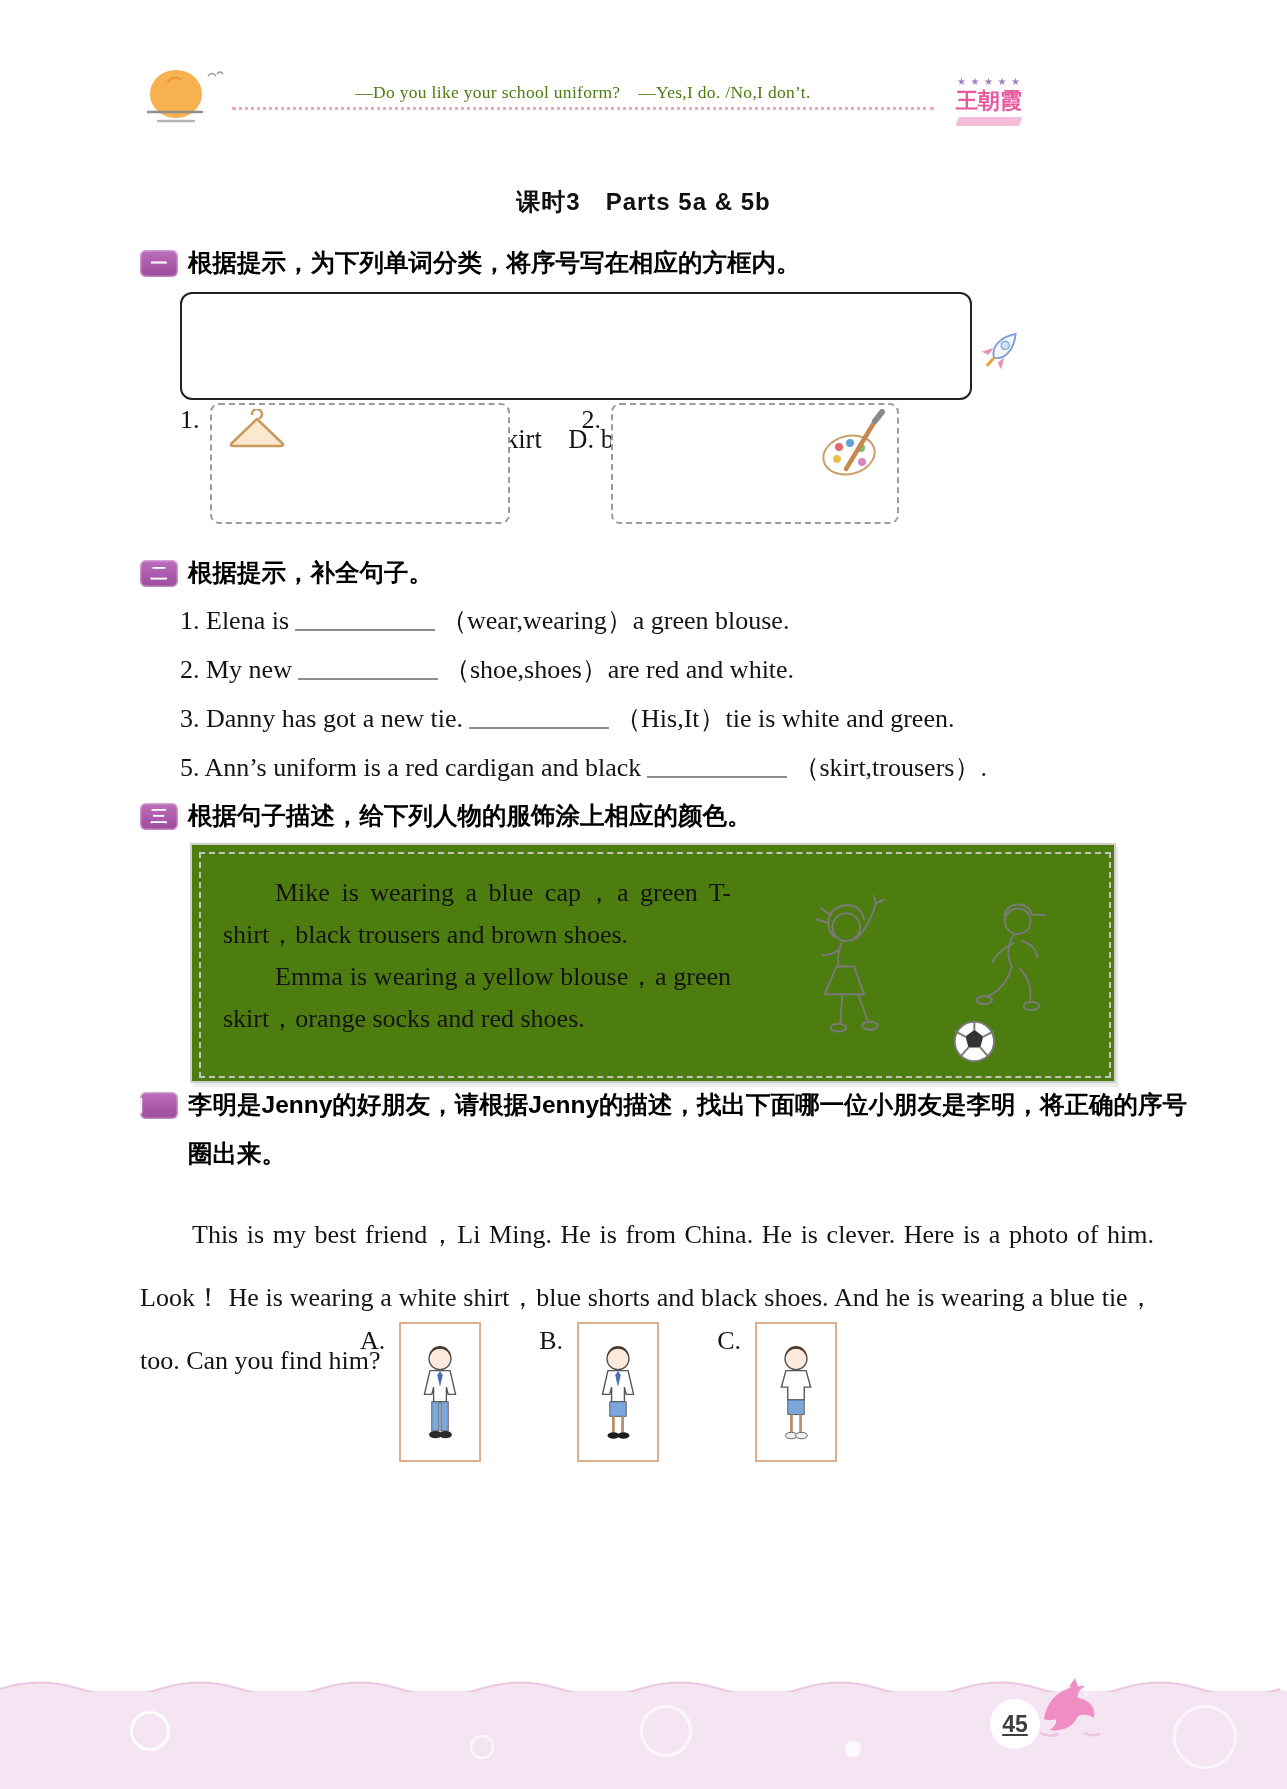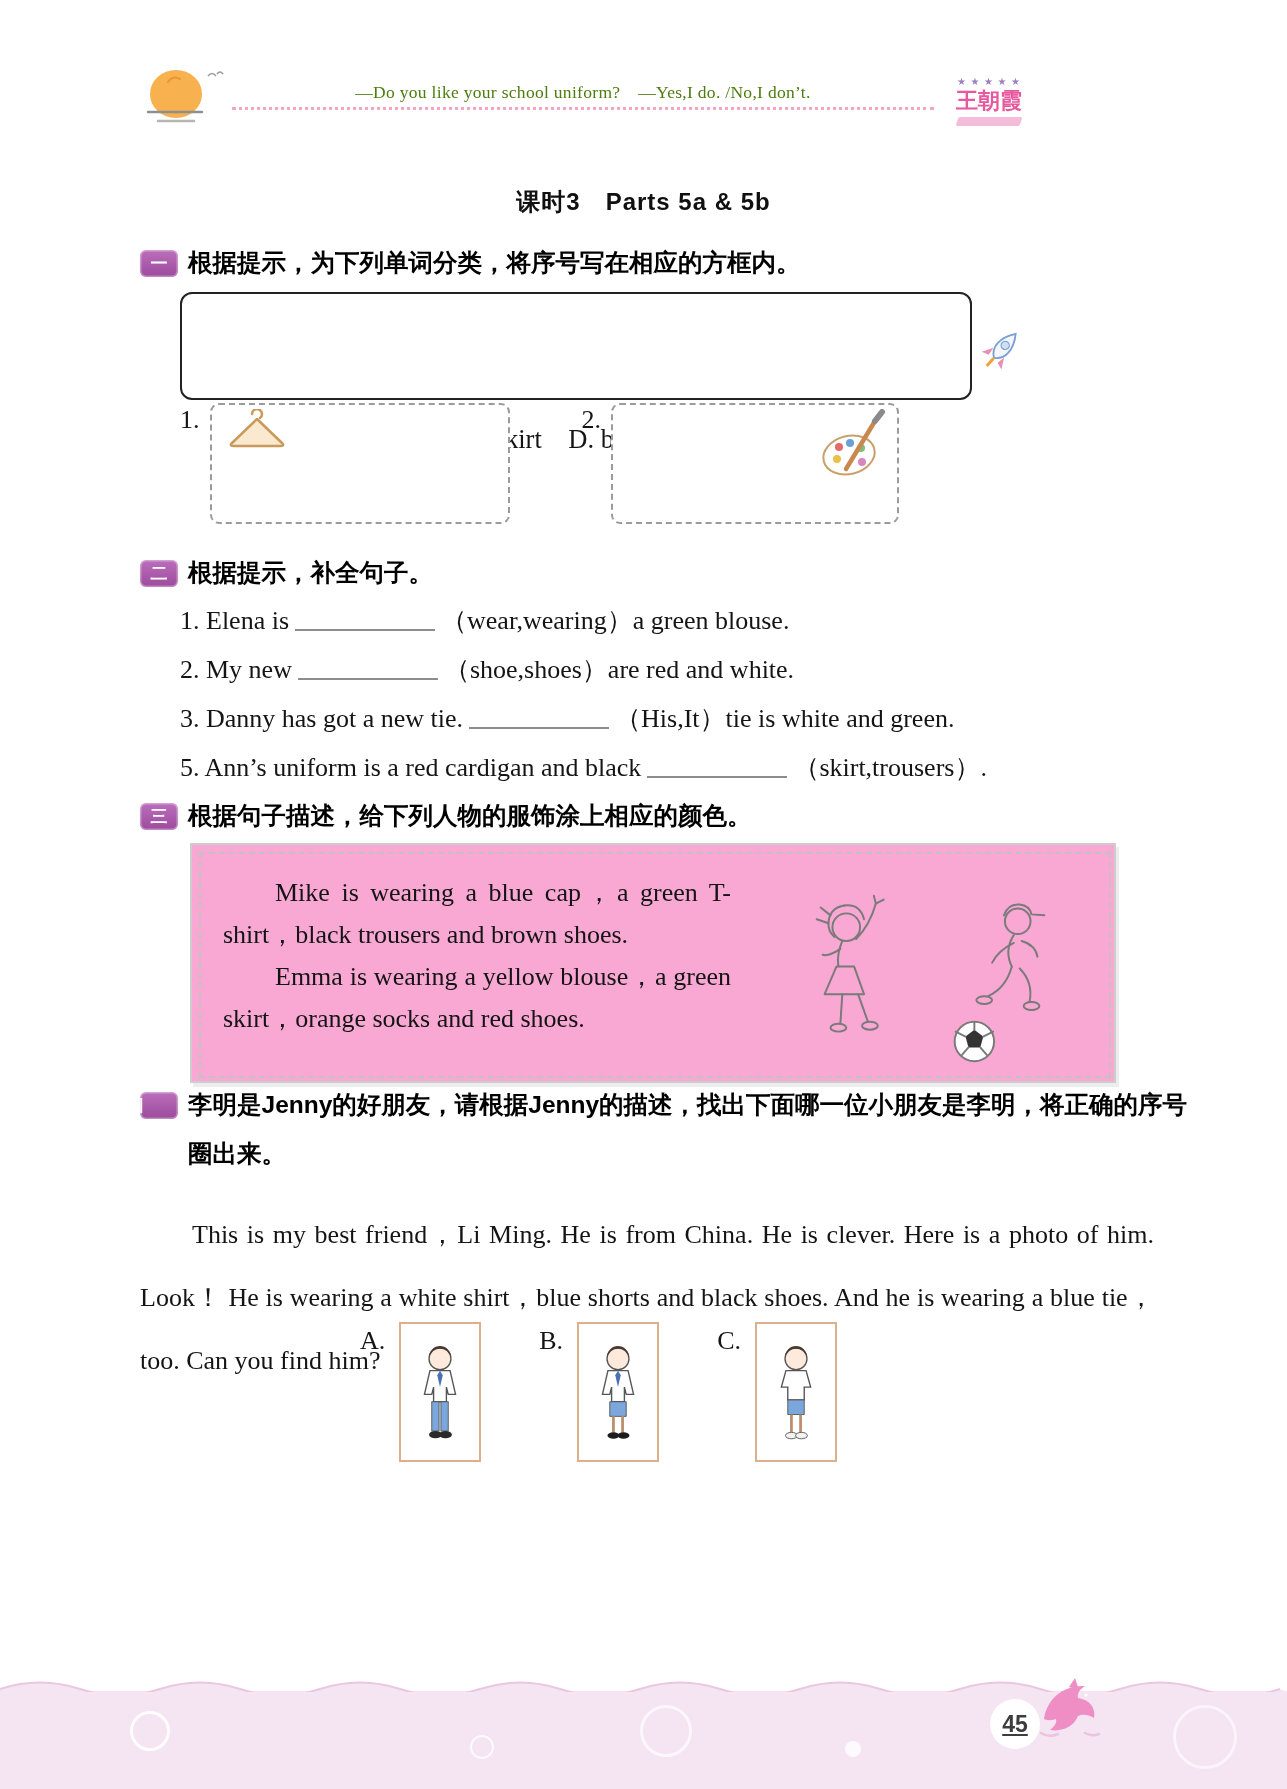--- a/index.html
+++ b/index.html
@@ -41,21 +41,21 @@
   .hanger{position:absolute;left:12px;top:4px;}
   .palette{position:absolute;right:8px;top:4px;}
 
   
   .sentences{position:absolute;left:180px;top:596px;font-size:26px;}
   .sentence{height:49px;line-height:49px;white-space:nowrap;}
   .blank{display:inline-block;width:140px;height:20px;border-bottom:2px solid #8d8d8d;margin:0 6px;vertical-align:-2px;}
 
   
   .desc-box{position:absolute;left:190px;top:843px;width:908px;height:222px;border:2px solid #cdcdcd;
-            background:#f9a8d4;padding:7px;box-shadow:3px 4px 0 rgba(190,190,190,.28);}
+            background:#4d7c0f;padding:7px;box-shadow:3px 4px 0 rgba(190,190,190,.28);}
   .desc-inner{width:100%;height:100%;border:2px dashed #c2c2c2;display:flex;}
   .desc-text{width:508px;padding:18px 4px 0 22px;font-size:26px;line-height:42px;text-align:justify;}
   .desc-text p{margin:0;text-indent:2em;}
   .kids{flex:1;position:relative;}
   .kids svg{position:absolute;right:2px;bottom:2px;}
 
   
   .para4{position:absolute;left:140px;top:1177px;width:1014px;font-size:26px;line-height:63px;
          text-align:justify;text-indent:2em;}
   .options{position:absolute;left:360px;top:1322px;display:flex;}

